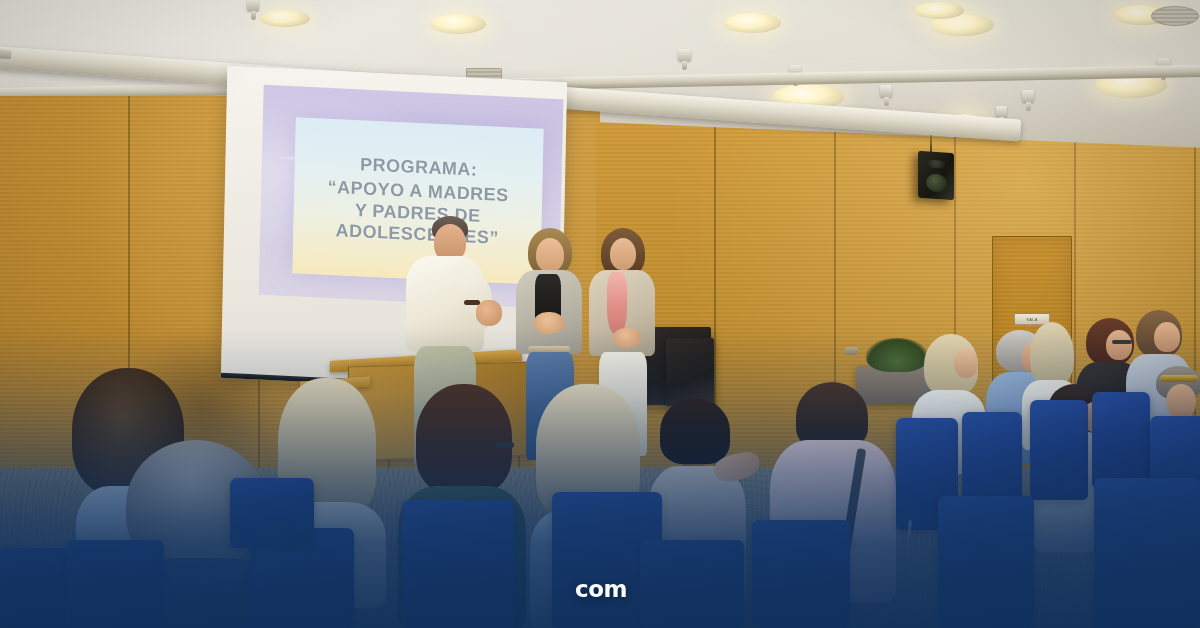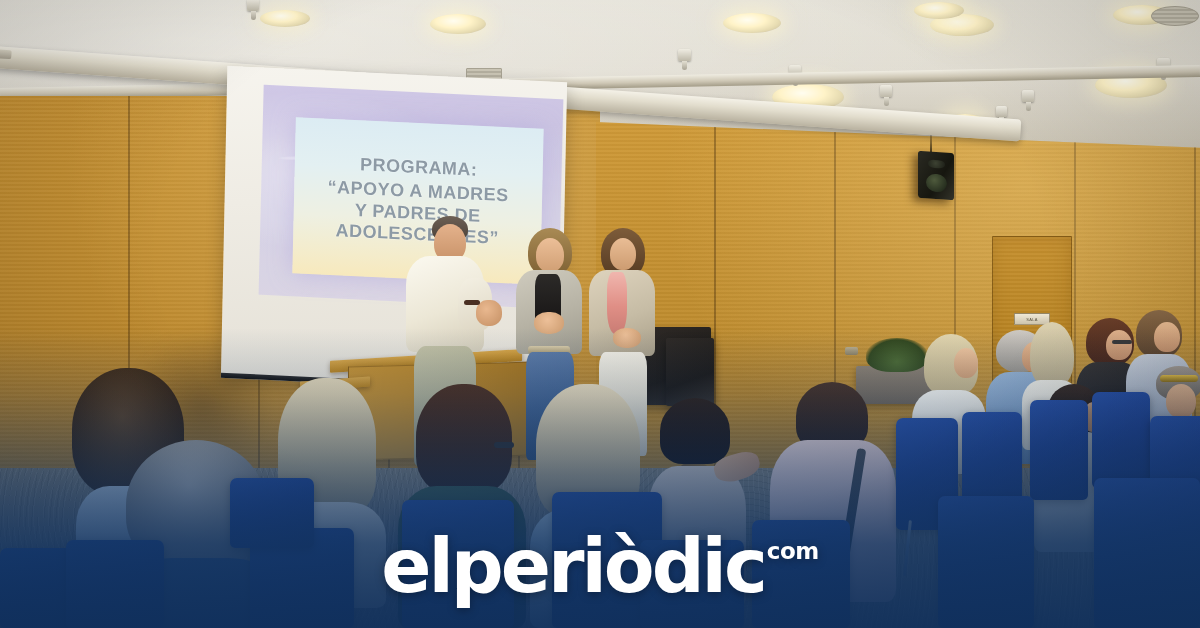--- a/index.html
+++ b/index.html
@@ -511,17 +511,16 @@
   <div class="chair" style="left:1030px;top:400px;width:58px;height:100px;"></div>
   <div class="chair" style="left:1092px;top:392px;width:58px;height:96px;"></div>
   <div class="chair" style="left:1150px;top:416px;width:56px;height:102px;"></div>
   <div class="chair" style="left:1094px;top:478px;width:106px;height:150px;"></div>
   <div class="chair" style="left:938px;top:496px;width:96px;height:132px;"></div>
 
   <div class="vignette"></div>
   <div class="blue-overlay"></div>
 
   <div class="watermark">
-    <span class="wm-word">elperiòdic</span>
     <span class="wm-com">com</span>
   </div>
 
 </div>
 
 </body></html>

